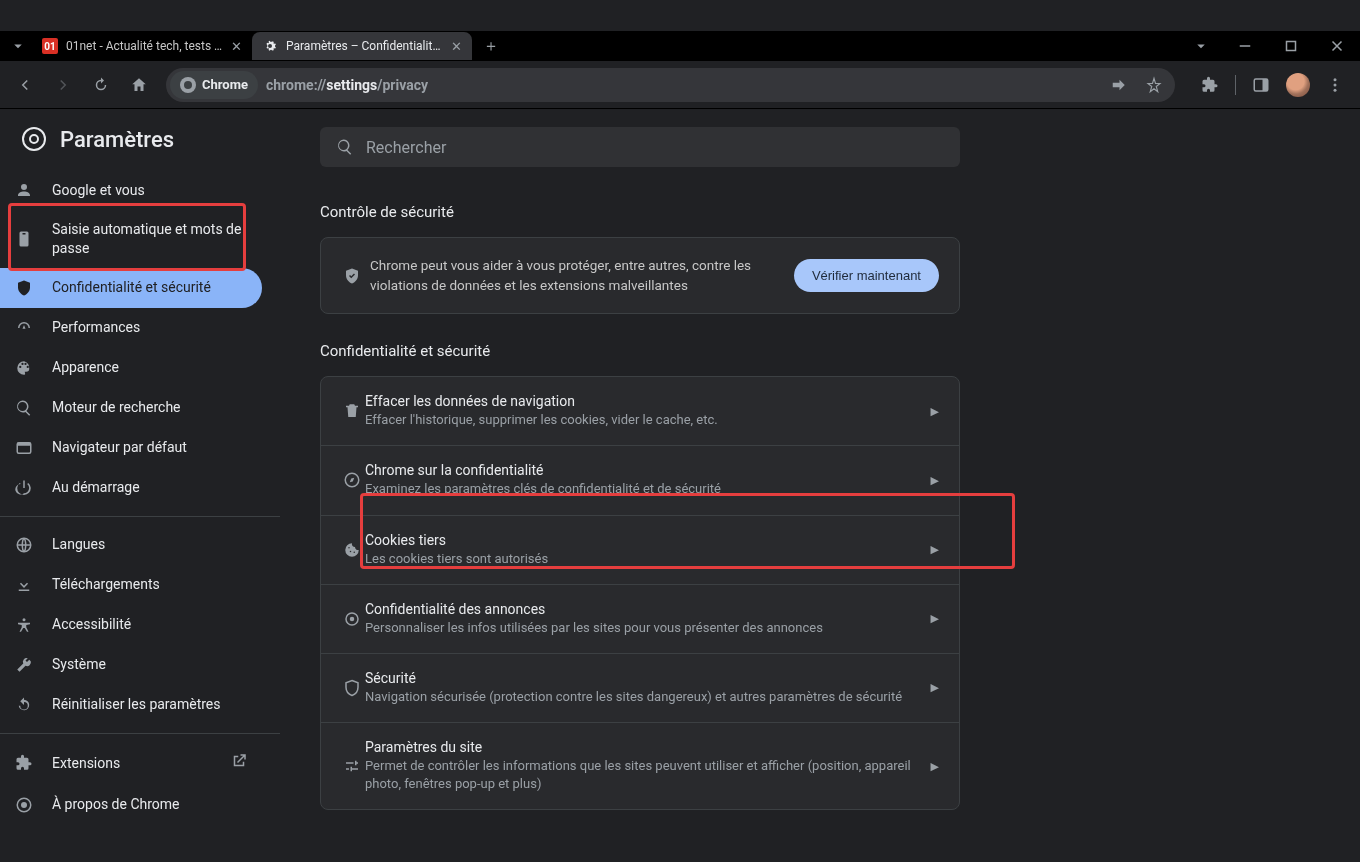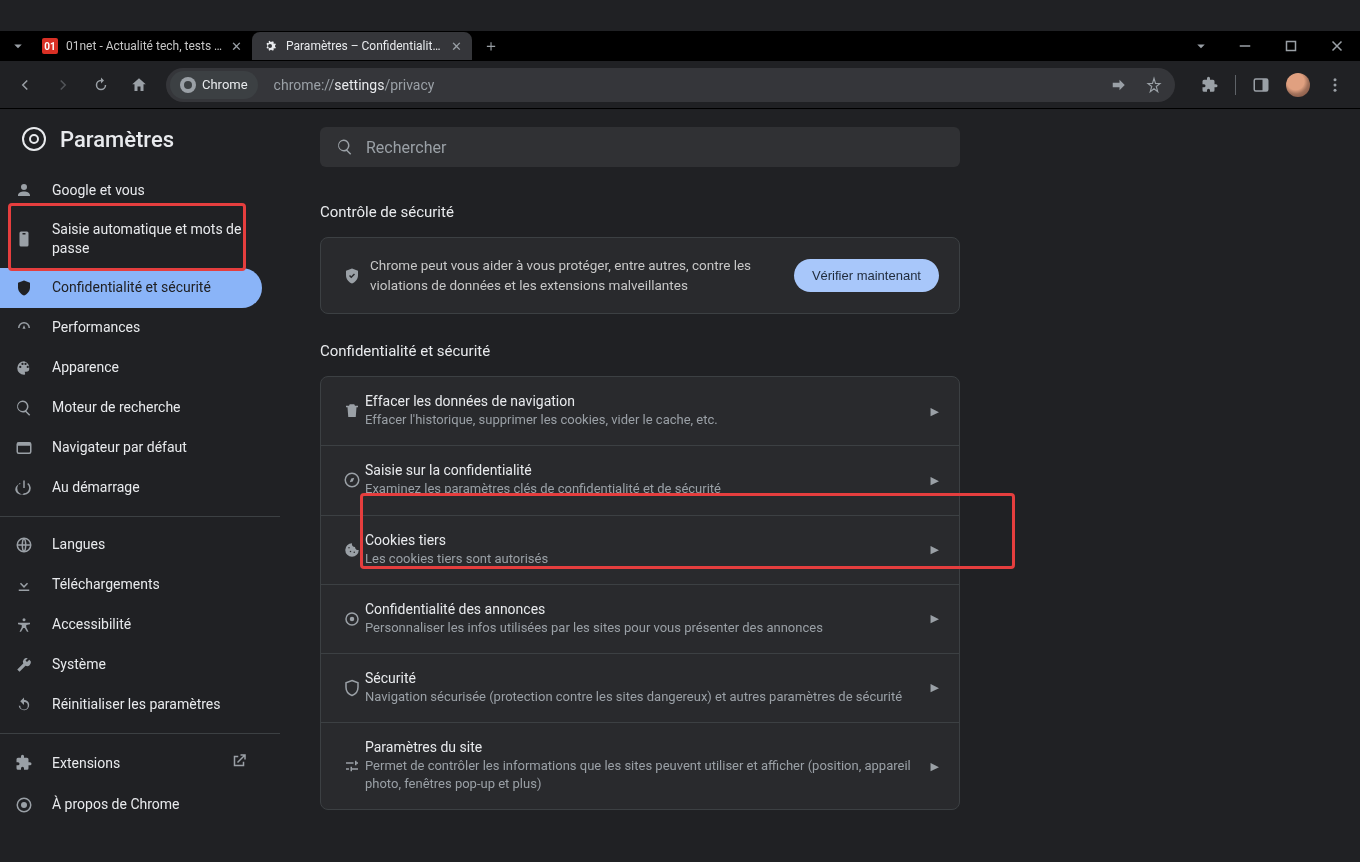--- a/index.html
+++ b/index.html
@@ -65,20 +65,21 @@
   .tab-search { width:34px;height:30px;display:flex;align-items:center;justify-content:center;color:#9aa0a6;margin-right:4px;}
 
   
   .toolbar {
     height: 48px;
     background: #202124;
     display:flex;align-items:center;
     padding: 15px 8px;
     gap:4px;
     border-bottom:1px solid #000;
+    font-weight:bold;
   }
   .tool-btn {
     width:34px;height:34px;display:flex;align-items:center;justify-content:center;
     color:#9aa0a6;border-radius:50%;cursor:pointer;
   }
   .addrwrap {
     flex:1;display:flex;align-items:center;
     background:#35363a;border-radius:18px;height:34px;
     padding:0 4px 0 4px;margin:0 6px;
     gap:2px;
@@ -87,21 +88,21 @@
     display:flex;align-items:center;gap:6px;
     background:#3c4043;border-radius:14px;height:28px;
     padding:0 10px;color:#e8eaed;font-size:13px;
   }
   .chrome-logo-sm {
     width:16px;height:16px;border-radius:50%;
     background: conic-gradient(#9aa0a6 0 360deg);
     position:relative;
   }
   .chrome-logo-sm::after{content:"";position:absolute;inset:4px;background:#3c4043;border-radius:50%;}
-  .addrtext { font-size:14px;color:#9aa0a6;margin-left:14px; }
+  .addrtext { font-size:14px;color:#9aa0a6;margin-left:6px; }
   .addrtext .seg { color:#e8eaed; }
   .right-icons { display:flex;align-items:center;gap:2px;margin-left:8px; }
   .avatar {
     width:24px;height:24px;border-radius:50%;
     background: radial-gradient(circle at 40% 35%, #e0a080 0 40%, #a0705a 60%, #7a4a3a 100%);
     margin:0 6px;
   }
   .divider-v { width:1px;height:20px;background:#5f6368;margin:0 6px; }
 
   
@@ -473,21 +474,21 @@
         <span class="chev">▶</span>
       </div>
       <div class="row">
         <span class="ic">
             <svg viewBox="0 0 24 24">
               <circle cx="12" cy="12" r="9" fill="none" stroke="currentColor" stroke-width="2"></circle>
               <path d="M15 9l-2 5-4 1 2-5 4-1z"></path>
             </svg>
           </span>
         <div class="txt">
-            <div class="title">Saisie sur la confidentialité</div>
+            <div class="title">Chrome sur la confidentialité</div>
             <div class="sub">Examinez les paramètres clés de confidentialité et de sécurité</div>
           </div>
         <span class="chev">▶</span>
       </div>
       <div class="row">
         <span class="ic">
             <svg viewBox="0 0 24 24">
               <path d="M12 3a9 9 0 109 9 4 4 0 01-5-4 4 4 0 01-4-5zM8 10a1 1 0 110-2 1 1 0 010 2zm2 5a1 1 0 110-2 1 1 0 010 2zm5 1a1 1 0 110-2 1 1 0 010 2z"></path>
             </svg>
           </span>

